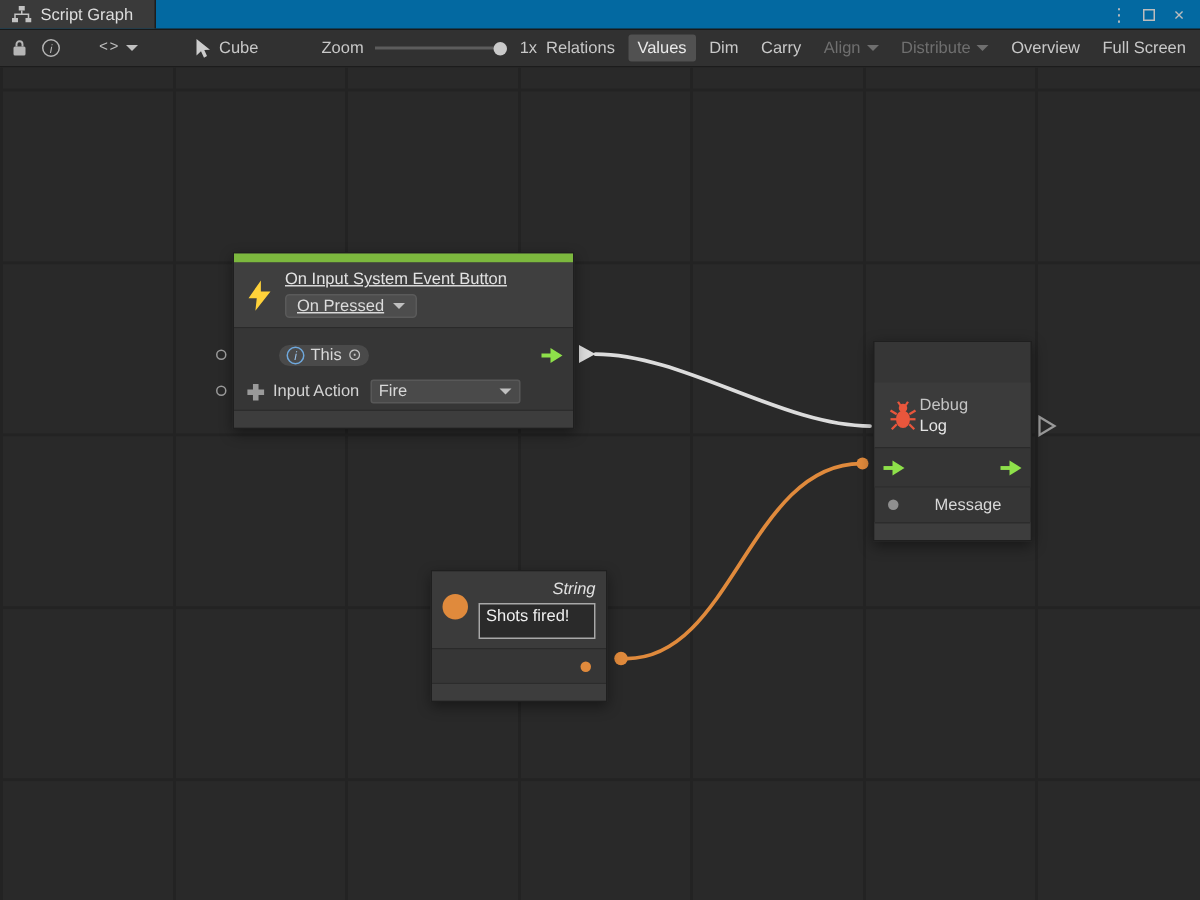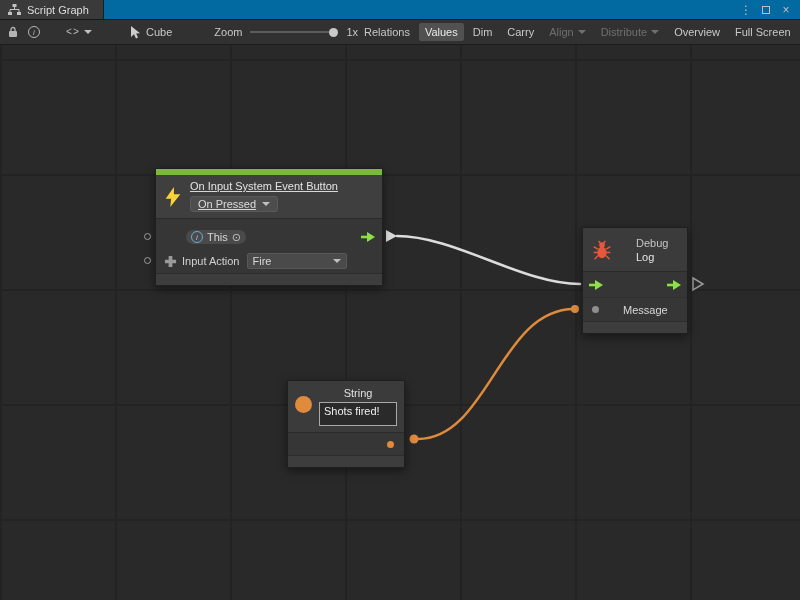--- a/index.html
+++ b/index.html
@@ -67,33 +67,33 @@
   .target-picker{color:#c4c4c4;font-size:11px;line-height:11px;}
   .arrow-out{margin-left:auto;margin-right:6px;display:flex;}
   .row-action{padding-left:8px;gap:5px;}
   .row-label{color:#d2d2d2;white-space:nowrap;}
   .action-dropdown{width:100px;height:16px;background:#4a4a4a;border:1px solid #585858;border-radius:2px;display:flex;align-items:center;padding:0 5px;margin-left:2px;}
   .action-dropdown .caret{margin-left:auto;}
   .side-port{position:absolute;left:-12px;width:7px;height:7px;border:1px solid #9a9a9a;border-radius:50%;background:transparent;}
 
   
   .debug-node{left:582px;top:182px;width:106px;}
-  .debug-header{height:44px;display:flex;align-items:center;gap:24px;padding:0 9px;background:#3b3b3b;border-bottom:1px solid #2a2a2a;}
+  .debug-header{height:44px;display:flex;align-items:center;gap:1px;padding:0 9px;background:#3b3b3b;border-bottom:1px solid #2a2a2a;margin-top:27px;}
   .debug-cat{color:#c4c4c4;line-height:14px;}
   .debug-title{color:#e4e4e4;line-height:14px;}
   .flow-row{height:26px;display:flex;align-items:center;justify-content:space-between;padding:0 5px;border-bottom:1px solid #2f2f2f;background:#353535;}
   .message-row{height:23px;display:flex;align-items:center;gap:24px;padding-left:9px;}
   .gray-dot{width:7px;height:7px;border-radius:50%;background:#8f8f8f;}
 
   
   .string-node{left:287px;top:335px;width:118px;}
   .string-header{display:flex;gap:7px;padding:6px 7px;background:#3b3b3b;border-bottom:1px solid #2a2a2a;}
   .string-icon{width:17px;height:17px;border-radius:50%;background:var(--port-orange);margin-top:9px;flex:0 0 auto;}
   .string-main{flex:1;display:flex;flex-direction:column;}
-  .string-title{text-align:center;margin-bottom:3px;color:#e0e0e0;}
+  .string-title{text-align:right;margin-bottom:3px;color:#e0e0e0;font-style:italic;}
   .string-field{background:#2a2a2a;border:1px solid #a8a8a8;color:#efefef;padding:2px 4px;height:24px;white-space:nowrap;overflow:hidden;}
   .string-body{height:22px;position:relative;background:#363636;}
   .orange-dot{position:absolute;right:10px;top:8px;width:7px;height:7px;border-radius:50%;background:var(--port-orange);}
 </style>
 </head>
 <body>
 
 <div class="titlebar">
   <div class="tab">
     <svg width="13" height="11" viewBox="0 0 13 11">

